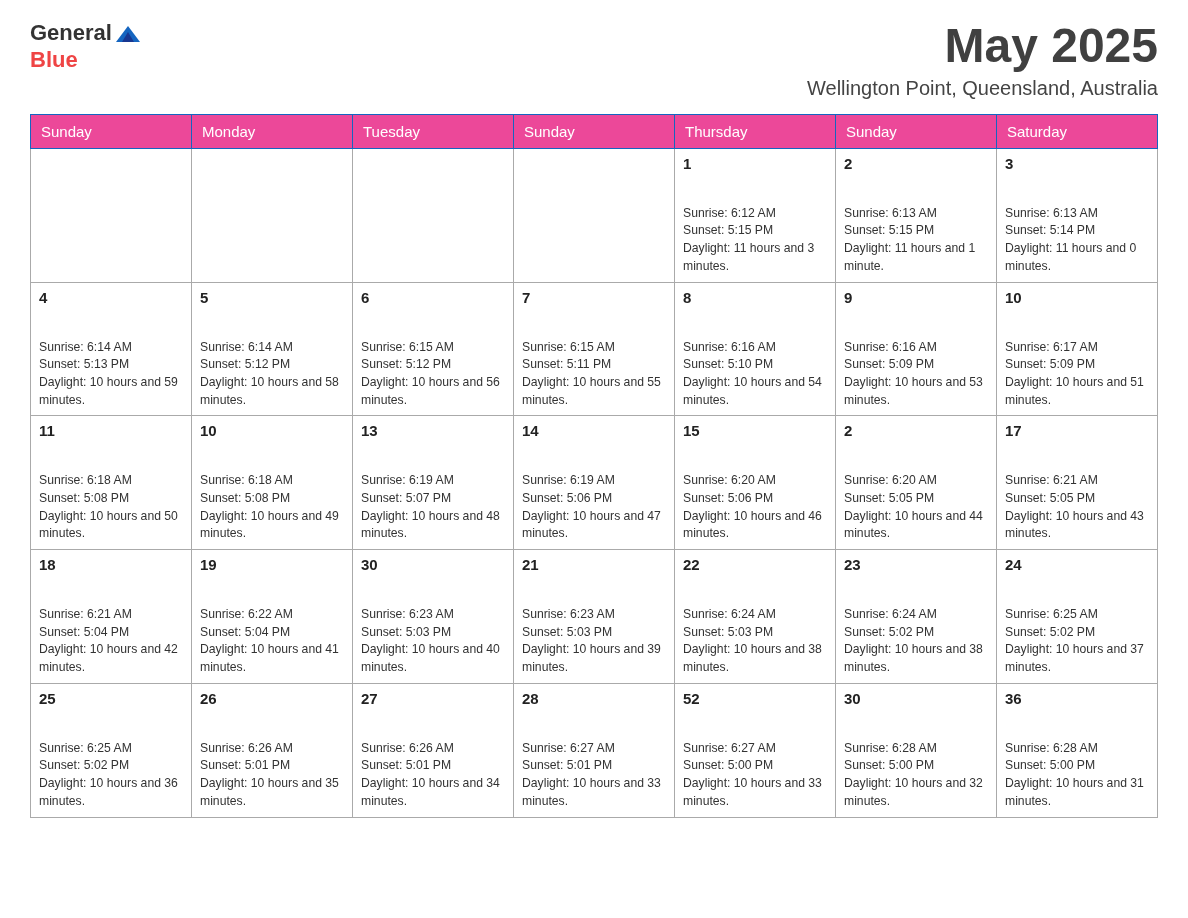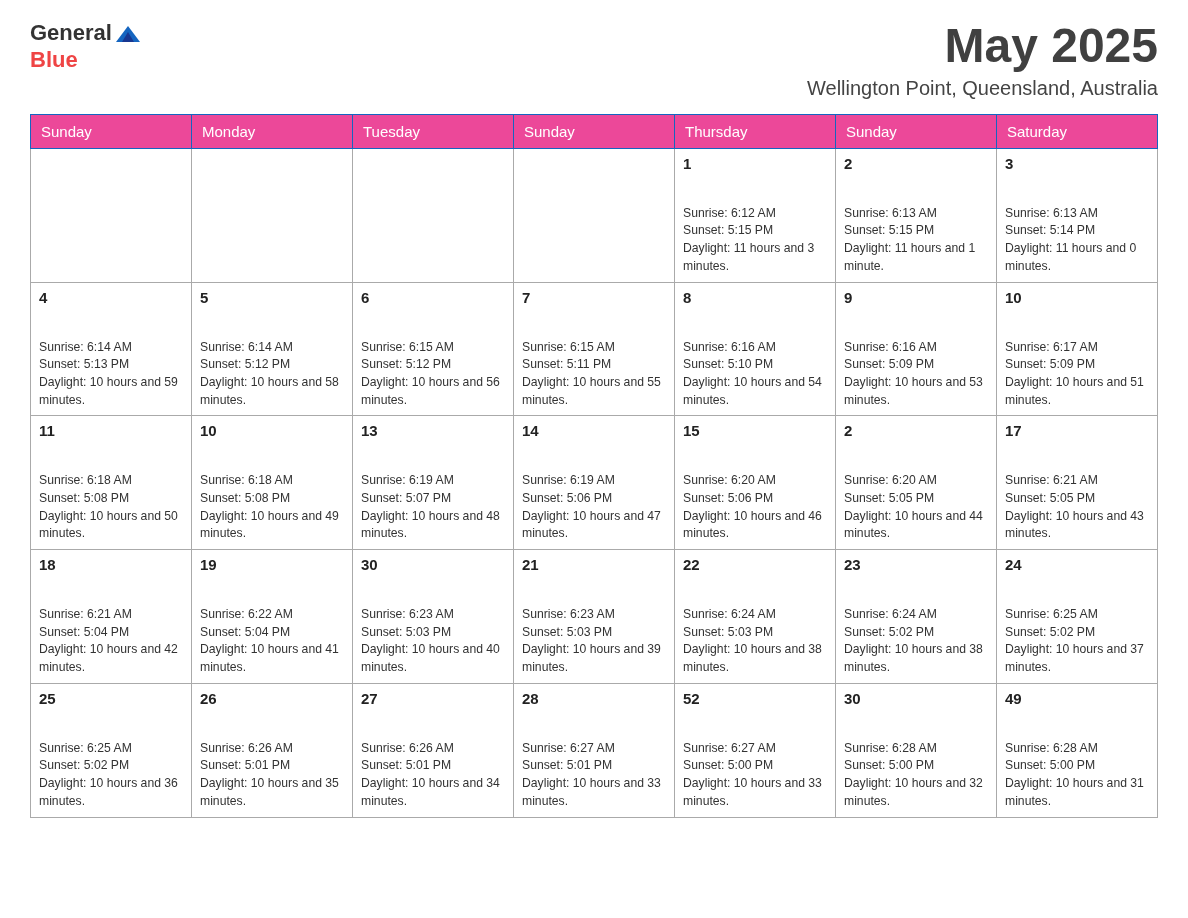--- a/index.html
+++ b/index.html
@@ -255,18 +255,18 @@
         </td>
         <td>
           <span class="day-number">52</span>
           <div class="day-info">Sunrise: 6:27 AM<br>Sunset: 5:00 PM<br>Daylight: 10 hours and 33 minutes.</div>
         </td>
         <td>
           <span class="day-number">30</span>
           <div class="day-info">Sunrise: 6:28 AM<br>Sunset: 5:00 PM<br>Daylight: 10 hours and 32 minutes.</div>
         </td>
         <td>
-          <span class="day-number">49</span>
+          <span class="day-number">36</span>
           <div class="day-info">Sunrise: 6:28 AM<br>Sunset: 5:00 PM<br>Daylight: 10 hours and 31 minutes.</div>
         </td>
       </tr>
     </tbody>
 </table>
 
 </body></html>

